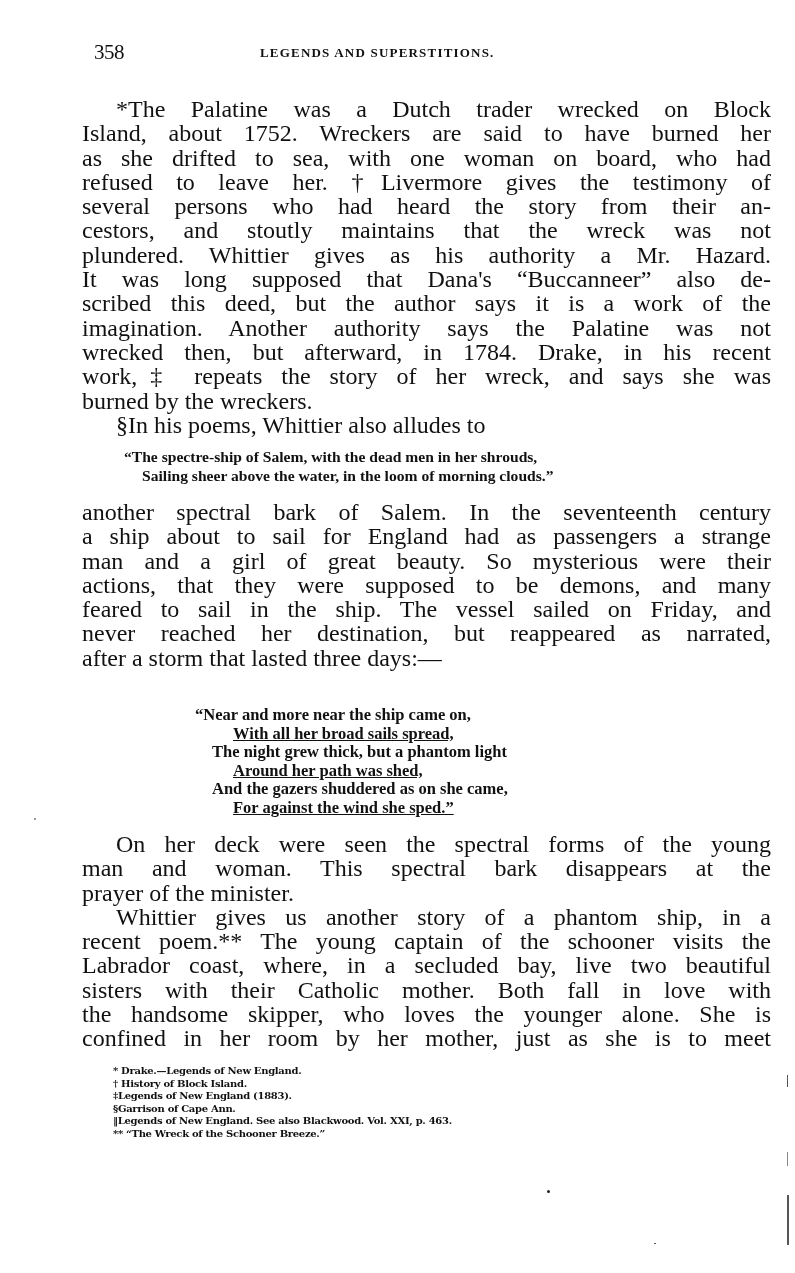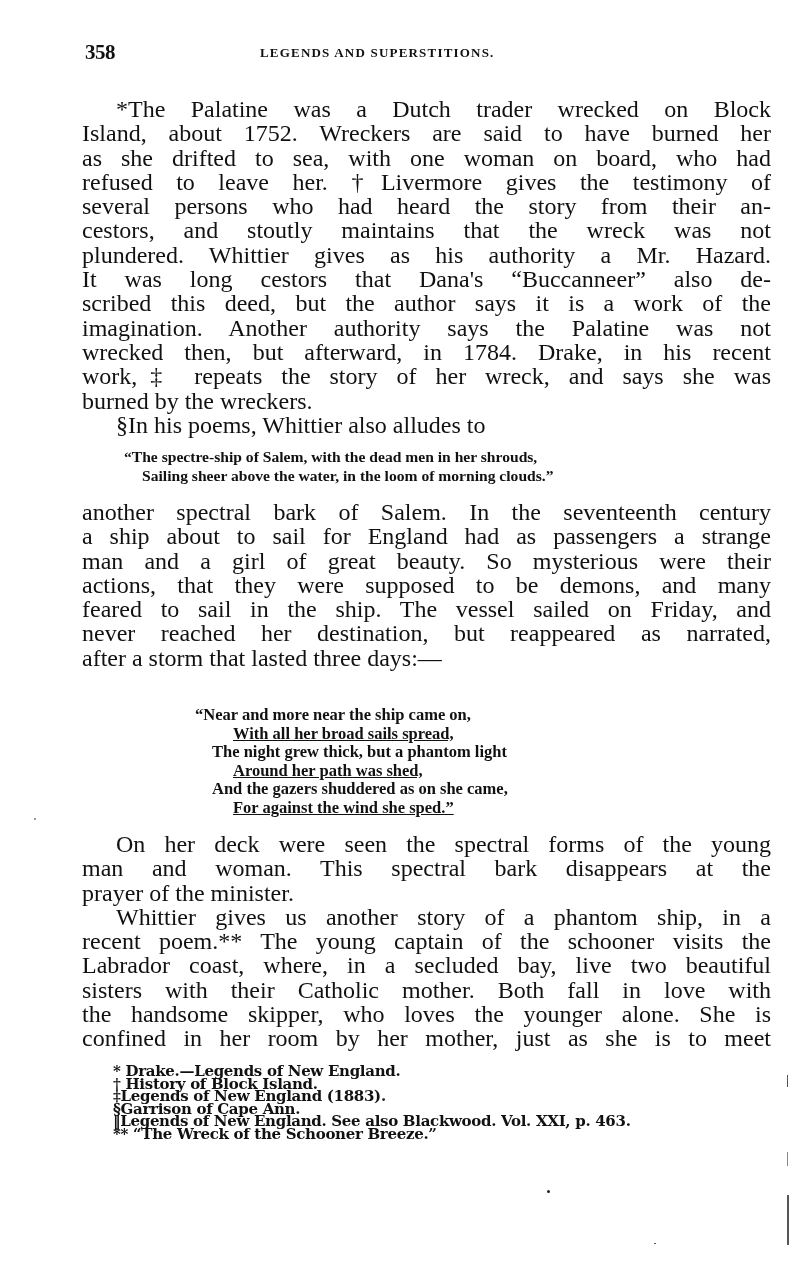--- a/index.html
+++ b/index.html
@@ -1,32 +1,32 @@
 <!DOCTYPE html>
 <html><head>
 <meta charset="utf-8">
 <style>
   html, body { margin: 0; padding: 0; background: #ffffff; }
   body { width: 795px; height: 1273px; position: relative; overflow: hidden; color: #111; }
   .page { position: absolute; left: 0; top: 0; width: 795px; height: 1273px; }
   .serif { font-family: "Liberation Serif", "DejaVu Serif", serif; }
   .running-head { position: absolute; top: 40px; left: 82px; width: 690px; height: 28px; }
-  .page-num { position: absolute; left: 3px; top: 0; font-size: 21px; font-weight: bold; letter-spacing: -0.5px; }
+  .page-num { position: absolute; left: 12px; top: 0; font-size: 21px; font-weight: normal; letter-spacing: -0.5px; }
   .head-title { position: absolute; left: 178px; top: 5px; font-size: 13px; font-weight: bold; letter-spacing: 1.2px; }
   .body-block { position: absolute; left: 82px; width: 689px; font-size: 24px; line-height: 24.3px; }
   .line { display: block; white-space: nowrap; text-align: justify; text-align-last: justify; height: 24.3px; }
   .line.last { text-align-last: left; }
   .line.indent { padding-left: 34px; }
   .quote { position: absolute; font-size: 15.6px; font-weight: bold; line-height: 18.5px; white-space: nowrap; }
   .quote .ln { display: block; }
   .verse { position: absolute; left: 195px; font-size: 16.5px; font-weight: bold; line-height: 18.6px; white-space: nowrap; }
   .verse .ln { display: block; }
   .verse .ind { padding-left: 20px; text-decoration: underline; }
   .verse .ind0 { padding-left: 17px; }
-  .footnotes { position: absolute; left: 113px; top: 1065px; font-size: 15px; font-weight: bold; line-height: 12.6px; white-space: nowrap; font-family: "DejaVu Serif", serif; letter-spacing: -0.3px; }
+  .footnotes { position: absolute; left: 113px; top: 1065px; font-size: 10px; font-weight: bold; line-height: 12.6px; white-space: nowrap; font-family: "DejaVu Serif", serif; letter-spacing: -0.3px; }
   .footnotes .fn { display: block; }
   .mark { position: absolute; background: #555; }
 </style>
 </head>
 <body>
 
 <div class="page serif">
 
   <div class="running-head">
     <span class="page-num">358</span>
@@ -34,21 +34,21 @@
   </div>
 
   <div class="body-block" style="top:97px;">
     <span class="line indent">*The Palatine was a Dutch trader wrecked on Block</span>
     <span class="line">Island, about 1752.  Wreckers are said to have burned her</span>
     <span class="line">as she drifted to sea, with one woman on board, who had</span>
     <span class="line">refused to leave her.  †Livermore gives the testimony of</span>
     <span class="line">several persons who had heard the story from their an-</span>
     <span class="line">cestors, and stoutly maintains that the wreck was not</span>
     <span class="line">plundered.  Whittier gives as his authority a Mr. Hazard.</span>
-    <span class="line">It was long cestors that Dana's “Buccanneer” also de-</span>
+    <span class="line">It was long supposed that Dana's “Buccanneer” also de-</span>
     <span class="line">scribed this deed, but the author says it is a work of the</span>
     <span class="line">imagination.  Another authority says the Palatine was not</span>
     <span class="line">wrecked then, but afterward, in 1784.  Drake, in his recent</span>
     <span class="line">work,‡ repeats the story of her wreck, and says she was</span>
     <span class="line last">burned by the wreckers.</span>
     <span class="line last indent">§In his poems, Whittier also alludes to</span>
   </div>
 
   <div class="quote" style="left:124px; top:448px;">
     <span class="ln">“The spectre-ship of Salem, with the dead men in her shrouds,</span>

